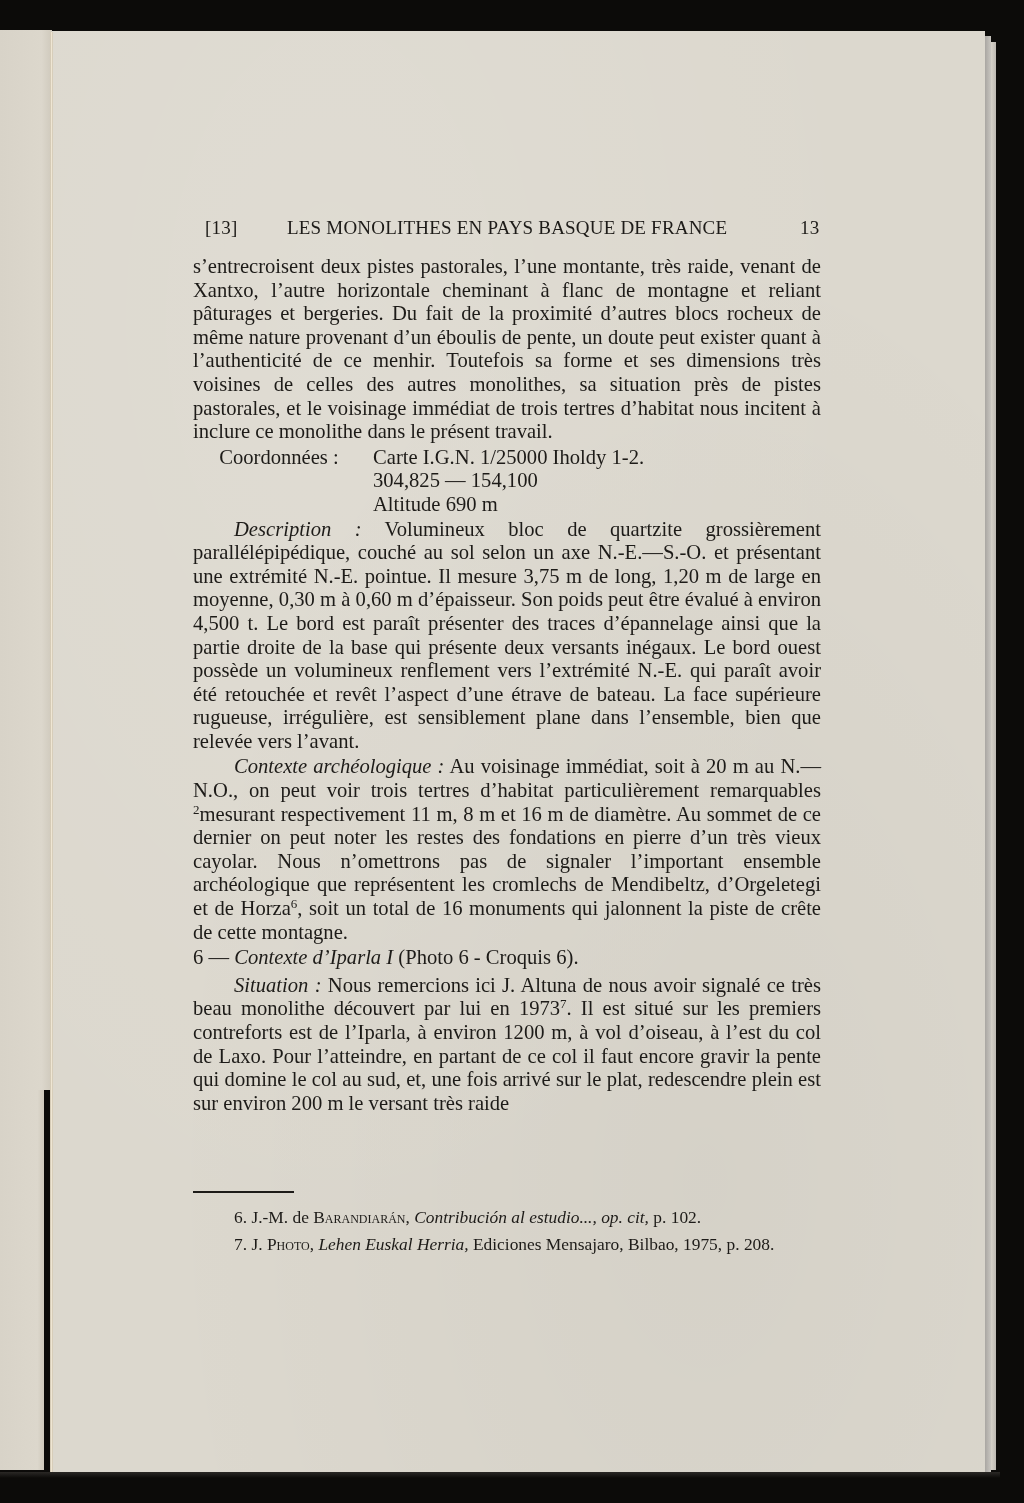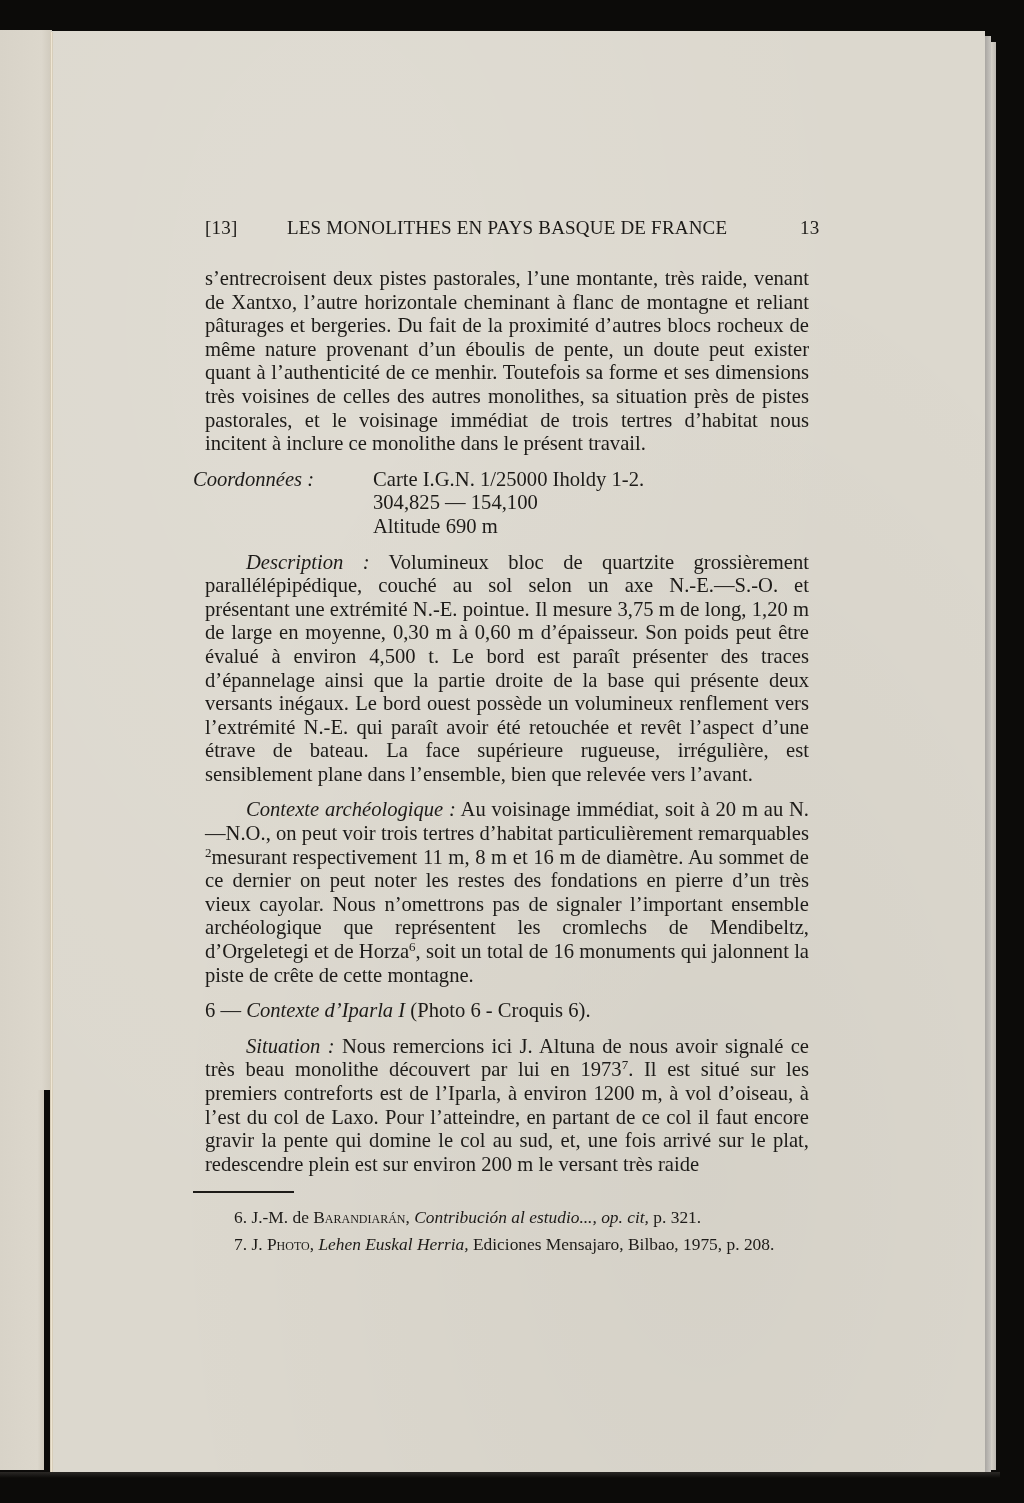--- a/index.html
+++ b/index.html
@@ -46,29 +46,29 @@
       font-size: 19px; letter-spacing: 0.2px; margin-top: 26px;
     }
     .rh-left { position: absolute; left: 205px; top: 0; }
     .rh-title { position: absolute; left: 287px; top: 0; }
     .rh-num { position: absolute; left: 800px; top: 0; }
 
     .body-text {
       position: absolute; left: 193px; top: 255px; width: 628px;
       font-size: 20.6px; line-height: 23.6px; text-align: justify;
     }
-    .body-text p { margin: 12px; }
+    .body-text p { margin: 0; }
     .indent { text-indent: 41px; }
     .para-gap { margin-top: 2px !important; }
     i, .it { font-style: italic; }
     sup { font-size: 13px; line-height: 0; vertical-align: 7px; }
 
     .coords { margin: 2px 0 1px 0; position: relative; }
     .coords-row { display: flex; }
-    .coords-label { width: 180px; text-align: left; padding-right: 8px; box-sizing: border-box; font-style: italic; }
+    .coords-label { width: 180px; text-align: center; padding-right: 8px; box-sizing: border-box; }
     .coords-val { flex: 1; text-align: left; }
 
     .rule { position: absolute; left: 193px; top: 1191px; width: 101px; height: 2px; background: #1d1b18; }
 
     .footnotes {
       position: absolute; left: 193px; top: 1207px; width: 628px;
       font-size: 17.4px; line-height: 21px; text-align: justify;
     }
     .footnotes p { margin: 0 0 6px 0; }
     .sc { font-variant: small-caps; }
@@ -113,15 +113,15 @@
   <p class="indent para-gap"><span class="it">Contexte archéologique :</span><span> Au voisinage immédiat, soit à 20 m au N.—N.O., on peut voir trois tertres d’habitat particulièrement remarquables </span><sup>2</sup><span>mesurant respectivement 11 m, 8 m et 16 m de diamètre. Au sommet de ce dernier on peut noter les restes des fondations en pierre d’un très vieux cayolar. Nous n’omettrons pas de signaler l’important ensemble archéologique que représentent les cromlechs de Mendibeltz, d’Orgeletegi et de Horza</span><sup>6</sup><span>, soit un total de 16 monuments qui jalonnent la piste de crête de cette montagne.</span></p>
 
   <p class="para-gap" style="margin-top:6px"><span>6 — </span><span class="it">Contexte d’Iparla I</span><span> (Photo 6 - Croquis 6).</span></p>
 
   <p class="indent" style="margin-top:4px"><span class="it">Situation :</span><span> Nous remercions ici J. Altuna de nous avoir signalé ce très beau monolithe découvert par lui en 1973</span><sup>7</sup><span>. Il est situé sur les premiers contreforts est de l’Iparla, à environ 1200 m, à vol d’oiseau, à l’est du col de Laxo. Pour l’atteindre, en partant de ce col il faut encore gravir la pente qui domine le col au sud, et, une fois arrivé sur le plat, redescendre plein est sur environ 200 m le versant très raide</span></p>
 </div>
 
 <div class="rule"></div>
 
 <div class="footnotes">
-  <p class="indent"><span>6.</span> <span>J.-M. de </span><span class="sc">Barandiarán</span><span>, </span><span class="it">Contribución al estudio..., op. cit,</span><span> p. 321.</span></p>
+  <p class="indent"><span>6.</span> <span>J.-M. de </span><span class="sc">Barandiarán</span><span>, </span><span class="it">Contribución al estudio..., op. cit,</span><span> p. 102.</span></p>
   <p class="indent"><span>7.</span> <span>J. </span><span class="sc">Photo</span><span>, </span><span class="it">Lehen Euskal Herria,</span><span> Ediciones Mensajaro, Bilbao, 1975, p. 208.</span></p>
 </div>
 
 </body></html>

